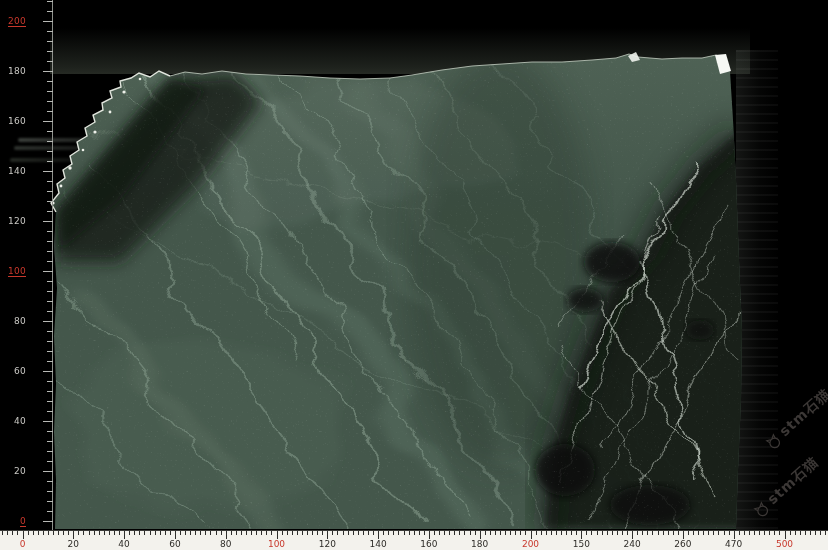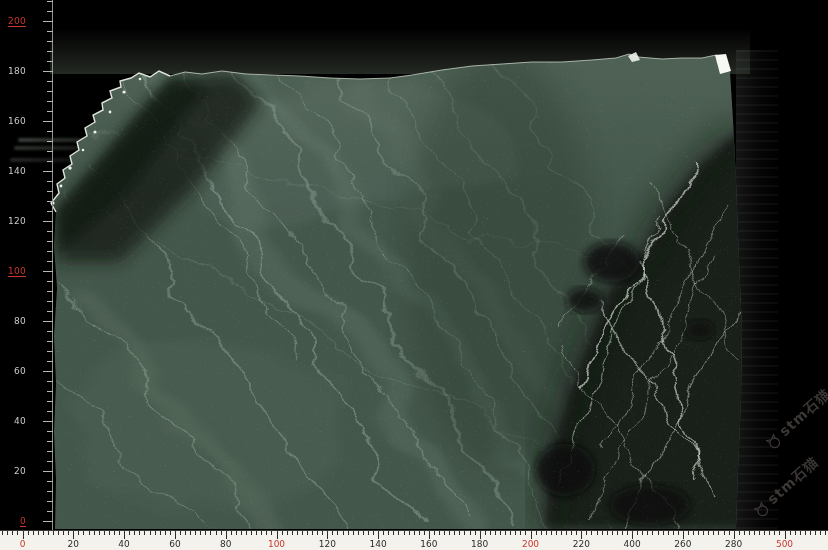--- a/index.html
+++ b/index.html
@@ -413,24 +413,24 @@
       <div class="hlabel" style="left: 73.3px;">20</div>
       <div class="hlabel" style="left: 124.1px;">40</div>
       <div class="hlabel" style="left: 174.9px;">60</div>
       <div class="hlabel" style="left: 225.7px;">80</div>
       <div class="hlabel red" style="left: 276.5px;">100</div>
       <div class="hlabel" style="left: 327.3px;">120</div>
       <div class="hlabel" style="left: 378.1px;">140</div>
       <div class="hlabel" style="left: 428.9px;">160</div>
       <div class="hlabel" style="left: 479.7px;">180</div>
       <div class="hlabel red" style="left: 530.5px;">200</div>
-      <div class="hlabel" style="left: 581.3px;">220</div>
-      <div class="hlabel" style="left: 632.1px;">400</div>
+      <div class="hlabel" style="left: 581.3px;">150</div>
+      <div class="hlabel" style="left: 632.1px;">240</div>
       <div class="hlabel" style="left: 682.9px;">260</div>
-      <div class="hlabel" style="left: 733.7px;">280</div>
+      <div class="hlabel" style="left: 733.7px;">470</div>
       <div class="hlabel red" style="left: 784.5px;">500</div>
     </div>
 
   <div class="watermark wm1">
     <svg width="15" height="15" viewBox="0 0 16 16">
       <circle cx="8" cy="9.2" r="5.1" fill="none" stroke="currentColor" stroke-width="1.3"></circle>
       <path d="M4.2,5.8 L3.2,1.8 L7,3.8 M11.8,5.8 L12.8,1.8 L9,3.8" fill="none" stroke="currentColor" stroke-width="1.2"></path>
     </svg>
     <span>stm石猫</span>
   </div>

